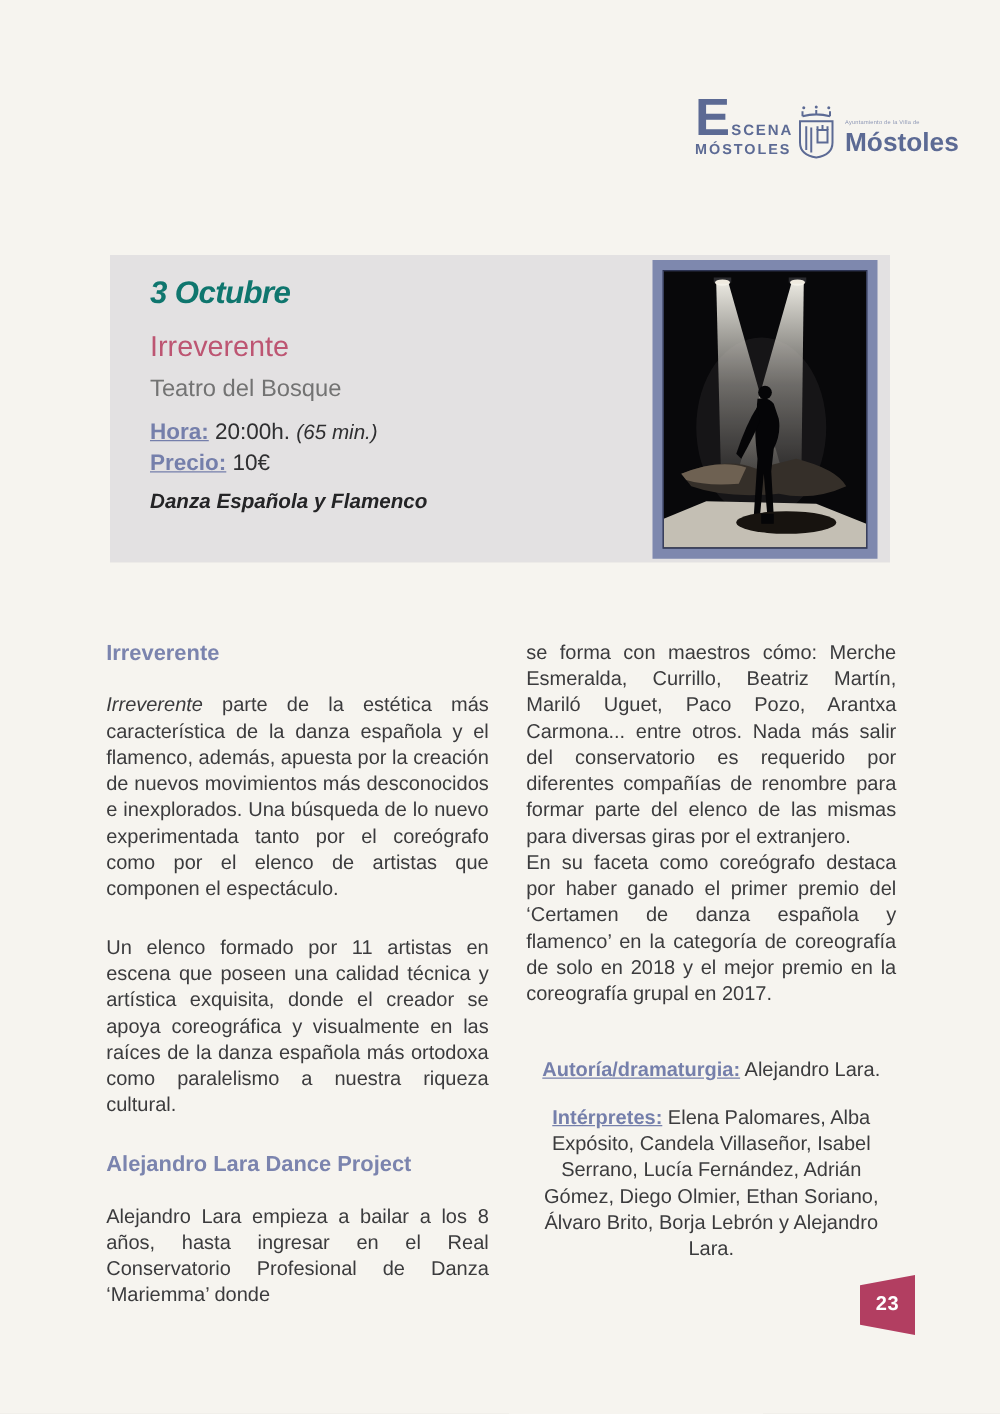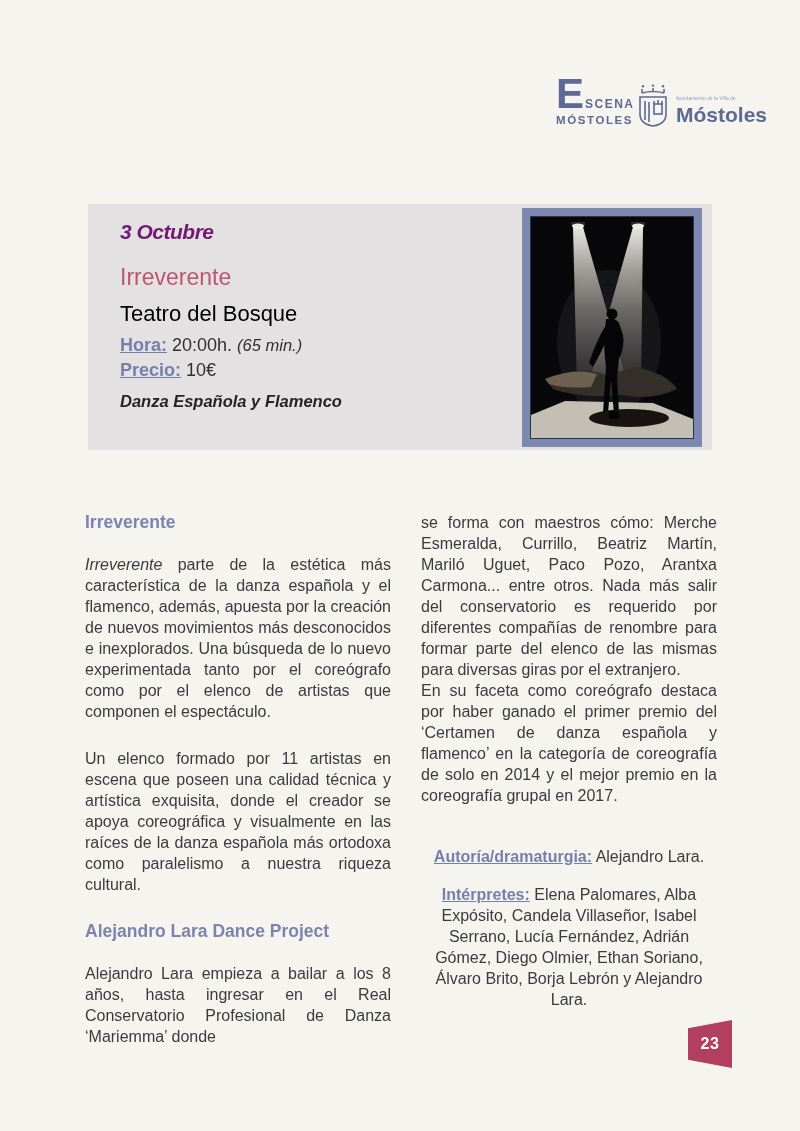--- a/index.html
+++ b/index.html
@@ -19,23 +19,23 @@
   .logo-escena .city  { font-size:11.5px; font-weight:bold; letter-spacing:1.6px; margin-top:3px; }
 
   .logo-city { position:absolute; left:636px; top:84px; display:flex; align-items:center; color:#5c6a94; }
   .logo-city svg { display:block; }
   .logo-city .txt { margin-left:6px; }
   .logo-city .tiny { font-size:4.5px; letter-spacing:0.2px; line-height:6px; color:#8d97b5; }
   .logo-city .name { font-size:21px; font-weight:bold; line-height:22px; }
 
   
   .card { position:absolute; left:88px; top:204px; width:624px; height:246px; background:#e3e1e2; }
-  .card-date  { position:absolute; left:32px; top:16px;  font-size:21px; font-weight:bold; font-style:italic; color:#701a75; letter-spacing:-0.5px; }
+  .card-date  { position:absolute; left:32px; top:16px;  font-size:25px; font-weight:bold; font-style:italic; color:#0f766e; letter-spacing:-0.5px; }
   .card-title { position:absolute; left:32px; top:60px;  font-size:23px; color:#bd5572; }
-  .card-venue { position:absolute; left:32px; top:97px;  font-size:22px; color:#000000; }
+  .card-venue { position:absolute; left:32px; top:97px;  font-size:19px; color:#737373; }
   .card-hora  { position:absolute; left:32px; top:131px; font-size:18px; color:#2f2f31; }
   .card-precio{ position:absolute; left:32px; top:156px; font-size:18px; color:#2f2f31; }
   .card-genre { position:absolute; left:32px; top:188px; font-size:16.5px; font-weight:bold; font-style:italic; color:#242426; }
   .lbl { color:#757fab; font-weight:bold;text-decoration:underline; }
   .dur { font-style:italic; font-size:16.5px; }
 
   .photo-frame {
     position:absolute; right:10px; top:4px; width:180px; height:239px;
     background:#7e88ae; padding:9px;
   }
@@ -143,21 +143,21 @@
   <div class="col col-left">
     <h3>Irreverente</h3>
     <p class="sp2"><span class="it">Irreverente</span><span> parte de la estética más característica de la danza española y el flamenco, además, apuesta por la creación de nuevos movimientos más desconocidos e inexplorados. Una búsqueda de lo nuevo experimentada tanto por el coreógrafo como por el elenco de artistas que componen el espectáculo.</span></p>
     <p class="sp2">Un elenco formado por 11 artistas en escena que poseen una calidad técnica y artística exquisita, donde el creador se apoya coreográfica y visualmente en las raíces de la danza española más ortodoxa como paralelismo a nuestra riqueza cultural.</p>
     <h3>Alejandro Lara Dance Project</h3>
     <p>Alejandro Lara empieza a bailar a los 8 años, hasta ingresar en el Real Conservatorio Profesional de Danza ‘Mariemma’ donde</p>
   </div>
 
   <div class="col col-right">
     <p>se forma con maestros cómo: Merche Esmeralda, Currillo, Beatriz Martín, Mariló Uguet, Paco Pozo, Arantxa Carmona... entre otros. Nada más salir del conservatorio es requerido por diferentes compañías de renombre para formar parte del elenco de las mismas para diversas giras por el extranjero.</p>
-    <p>En su faceta como coreógrafo destaca por haber ganado el primer premio del ‘Certamen de danza española y flamenco’ en la categoría de coreografía de solo en 2014 y el mejor premio en la coreografía grupal en 2017.</p>
+    <p>En su faceta como coreógrafo destaca por haber ganado el primer premio del ‘Certamen de danza española y flamenco’ en la categoría de coreografía de solo en 2018 y el mejor premio en la coreografía grupal en 2017.</p>
     <div class="gap40"></div>
     <p class="nj"><span class="lbl">Autoría/dramaturgia:</span><span> Alejandro Lara.</span></p>
     <div class="gap16"></div>
     <p class="nj"><span class="lbl">Intérpretes:</span><span> Elena Palomares, Alba Expósito, Candela Villaseñor, Isabel Serrano, Lucía Fernández, Adrián Gómez, Diego Olmier, Ethan Soriano, Álvaro Brito, Borja Lebrón y Alejandro Lara.</span></p>
   </div>
 
   <div class="flag">
     <span>23</span>
   </div>
 

